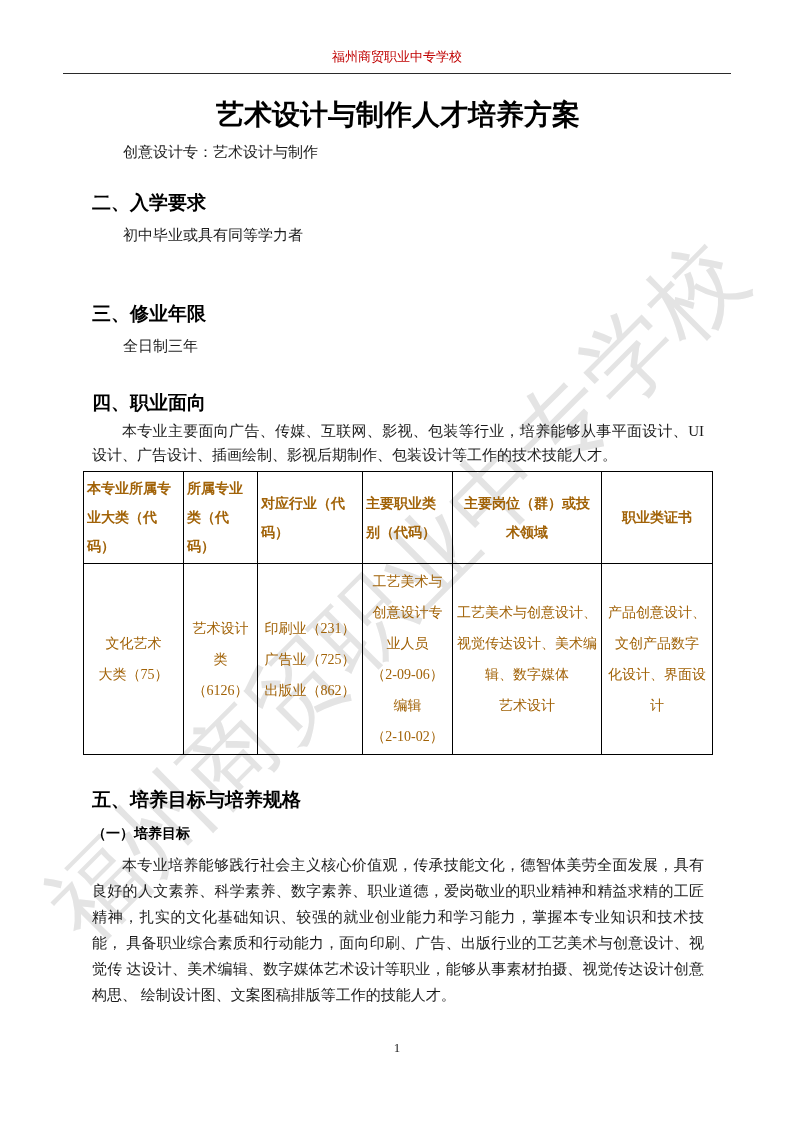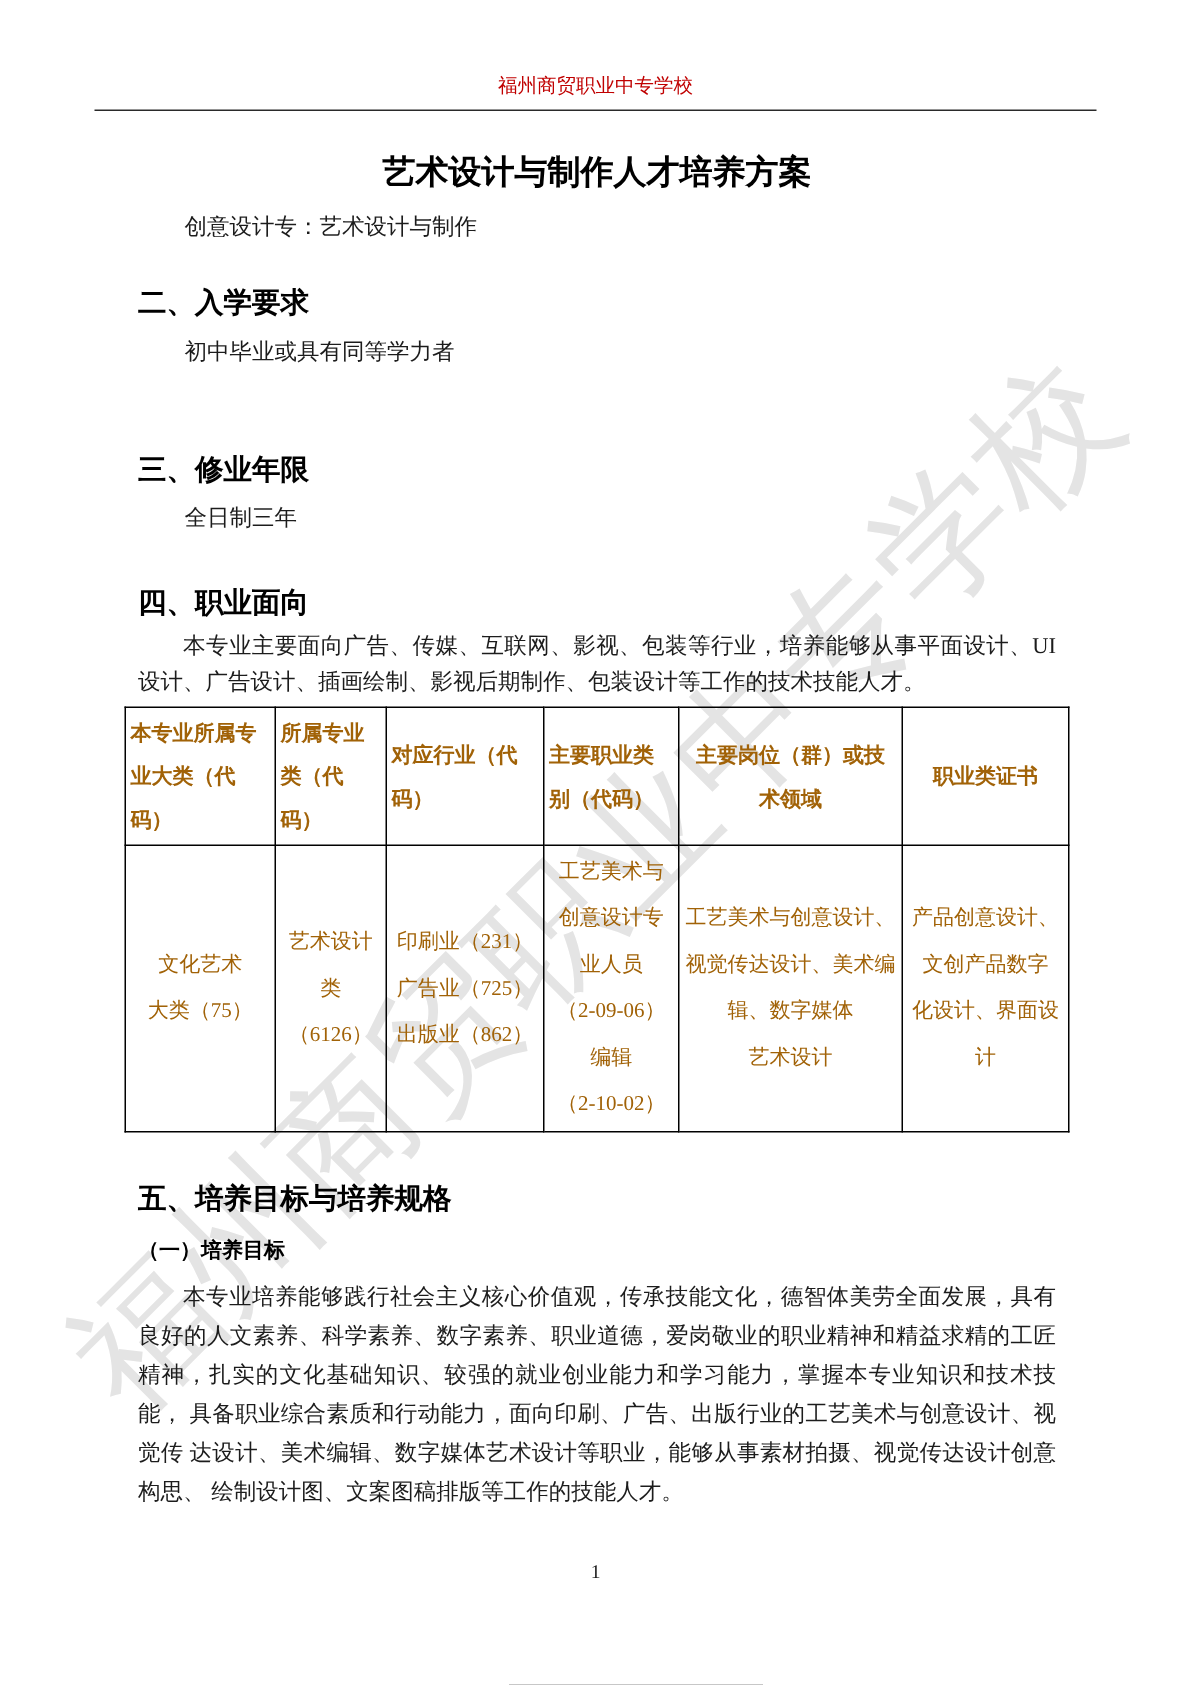--- a/index.html
+++ b/index.html
@@ -50,21 +50,21 @@
     top: 90px;
     width: 612px;
     z-index: 1;
   }
 
   .doc-title {
     margin-top: 10px;
     text-align: center;
     font-family: "Liberation Sans", sans-serif;
     font-weight: bold;
-    font-size: 22px;
+    font-size: 28px;
     line-height: 30px;
     color: #000;
   }
 
   .h2 {
     font-family: "Liberation Sans", sans-serif;
     font-weight: bold;
     font-size: 19px;
     line-height: 26px;
     color: #000;

